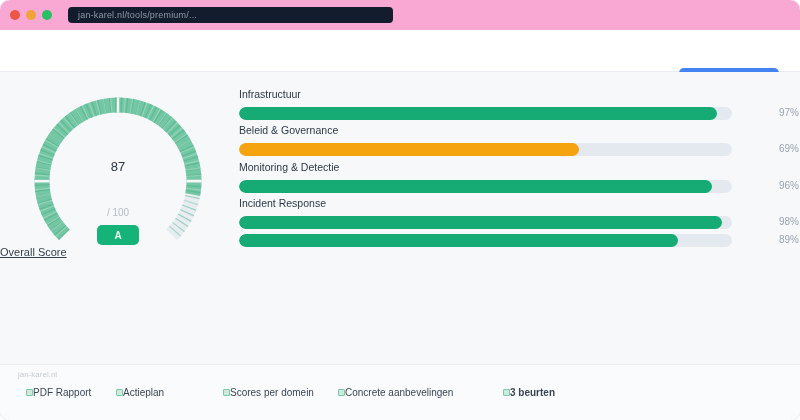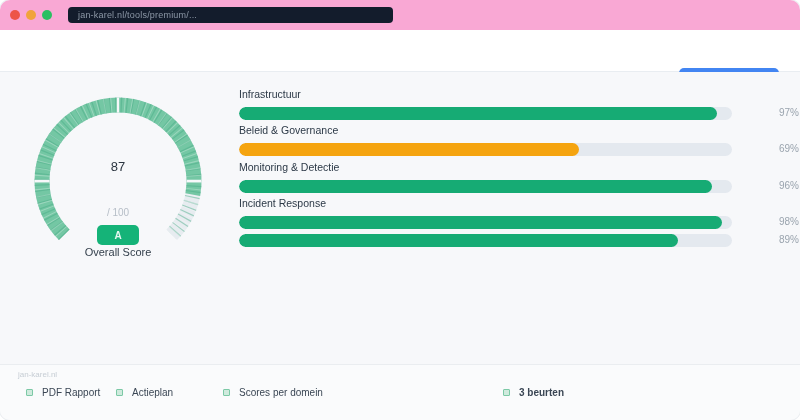--- a/index.html
+++ b/index.html
@@ -29,37 +29,37 @@
   
   .gauge-col { position:absolute; left:0; top:0; width:236px; height:292px;padding-left:19px; }
   .gauge-svg { position:absolute; left:0; top:25px; }
   .gauge-value { position:absolute; left:0; top:87px; width:236px; text-align:center;
                  font-size:13px; font-weight:500; color:#2b3540; }
   .gauge-max { position:absolute; left:0; top:135px; width:236px; text-align:center;
                font-size:10px; color:#b6bec7; }
   .grade-badge { position:absolute; left:97px; top:153px; width:42px; height:20px; border-radius:5px;
                  background:#15b378; display:flex; align-items:center; justify-content:center;
                  font-size:10px; font-weight:bold; color:rgba(255,255,255,.9); }
-  .gauge-caption { position:absolute; left:0; top:174px; width:236px; text-align:center;
-                   font-size:11px; color:#333f4b; }
+  .gauge-caption { position:absolute; left:0; top:174px; width:236px; text-align:left;
+                   font-size:11px; color:#333f4b;text-decoration:underline; }
 
   
   .bars { position:absolute; left:239px; top:16px; width:560px; }
   .bar-row { margin-bottom:4.4px; }
   .bar-label { font-size:10.5px; line-height:13px; color:#2c3947; margin-bottom:6px; }
   .bar-line { display:flex; align-items:flex-start;gap:40px; }
   .bar-track { width:534px; height:13px; border-radius:6.5px; background:#e4e9ef; overflow:hidden; }
   .bar-fill { height:13px; border-radius:6.5px; background:#16ab74; }
   .bar-pct { margin-left:7px; font-size:10px; color:#9aa4ae; white-space:nowrap; }
 
   
   .footer { position:absolute; left:0; top:364px; width:800px; height:56px; background:#fafbfc;
             border-top:1px solid #eaedf0; }
   .footer-site { position:absolute; left:18px; top:5px; font-size:8px; color:#c6cdd4; }
-  .footer-item { position:absolute; top:22px; display:flex; align-items:center; gap:9px; }
+  .footer-item { position:absolute; top:22px; display:flex; align-items:center; }
   .f-icon { width:7px; height:7px; border-radius:1px; background:#cfeadd; border:1px solid #7cc9a6; }
   .f-label { font-size:10px; color:#3a4654; }
 </style>
 </head>
 <body>
 
 <div class="screen">
 
   <div class="chrome">
     <div class="lights">
@@ -171,19 +171,23 @@
       <span class="f-label">PDF Rapport</span>
     </div>
     <div class="footer-item" style="left: 116px;">
       <span class="f-icon"></span>
       <span class="f-label">Actieplan</span>
     </div>
     <div class="footer-item" style="left: 215px; margin-left: 8px;">
       <span class="f-icon"></span>
       <span class="f-label">Scores per domein</span>
     </div>
+    <div class="footer-item" style="left: 338px;">
+      <span class="f-icon"></span>
+      <span class="f-label">Concrete aanbevelingen</span>
+    </div>
     <div class="footer-item" style="left: 503px; font-weight: bold;">
       <span class="f-icon"></span>
       <span class="f-label">3 beurten</span>
     </div>
   </div>
 
 </div>
 
 </body></html>

